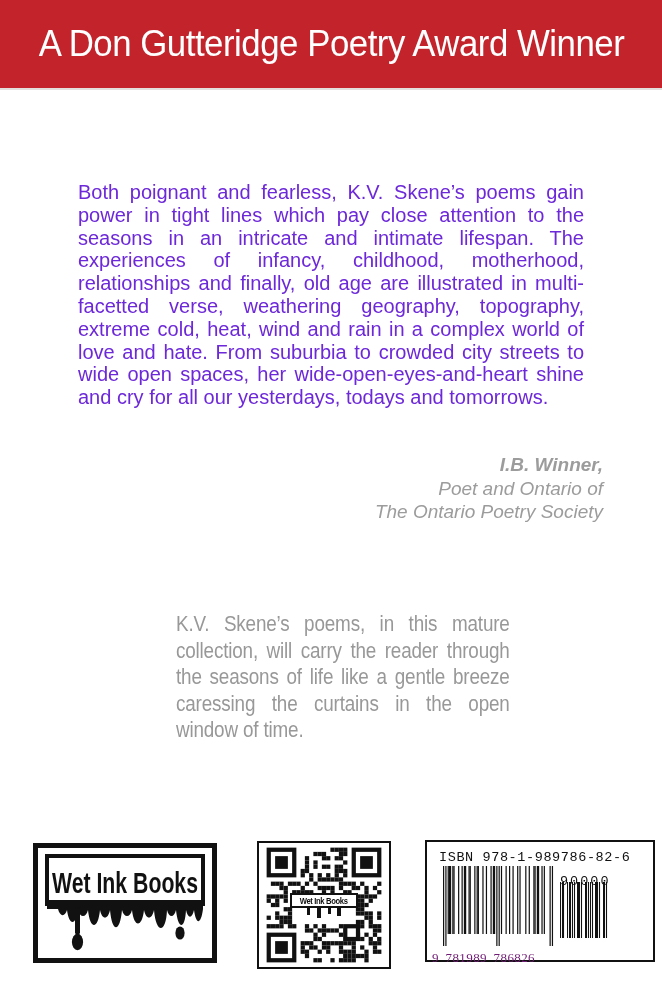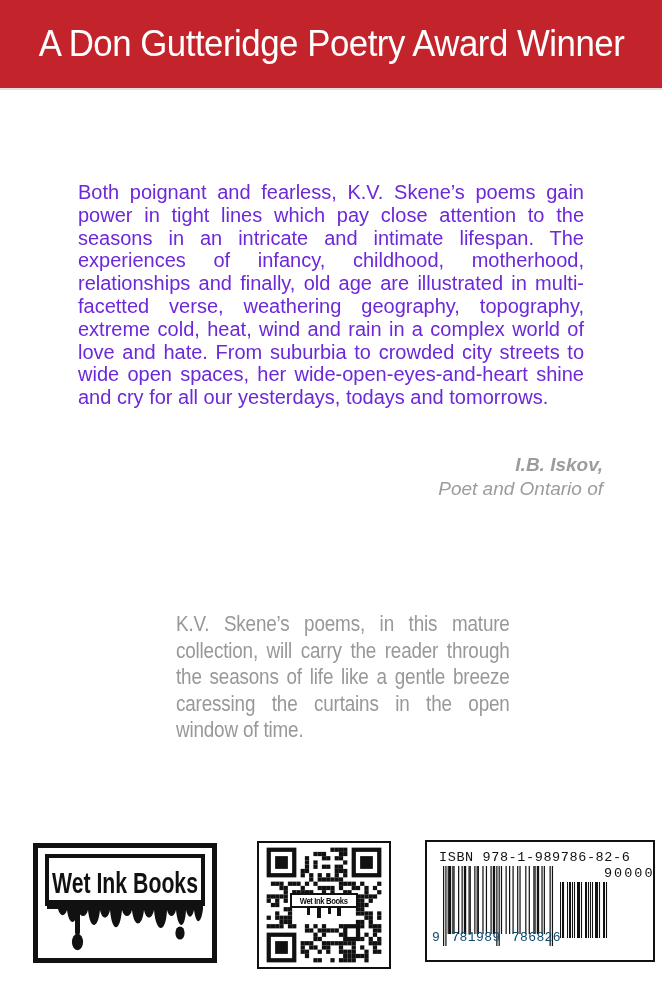--- a/index.html
+++ b/index.html
@@ -36,41 +36,42 @@
             border:2px solid #111;box-sizing:border-box;display:flex;align-items:center;justify-content:center;}
   .qr-label span{font-size:8.5px;font-weight:bold;letter-spacing:-.4px;white-space:nowrap;
                  transform:scaleX(.9);color:#111;}
   .qr-drip{position:absolute;left:44px;top:67px;width:46px;height:10px;}
   .qr-drip i{position:absolute;top:0;background:#111;display:block;}
 
   .barcode-box{position:absolute;left:425px;top:840px;width:230px;height:122px;
                background:#ffffff;border:2px solid #111;box-sizing:border-box;}
   .isbn-line{position:absolute;left:12px;top:8px;font-family:"Liberation Mono",monospace;
              font-size:13.5px;letter-spacing:.6px;color:#111;white-space:nowrap;}
-  .price-code{position:absolute;left:133px;top:24px;font-family:"Liberation Mono",monospace;
-              font-size:13.5px;letter-spacing:2px;color:#111;margin-left:44px;}
-  .ean-digits{position:absolute;left:5px;top:88px;font-family:Liberation Mono, monospace;
-              font-size:13px;word-spacing:3px;letter-spacing:.4px;color:#0c4a6e;background:transparent;white-space:nowrap;}
+  .price-code{position:absolute;left:133px;top:32px;font-family:"Liberation Mono",monospace;
+              font-size:13.5px;letter-spacing:2px;color:#111;}
+  .ean-digits{position:absolute;left:5px;top:108px;font-family:Liberation Serif, serif;
+              font-size:13px;word-spacing:3px;letter-spacing:.4px;color:#701a75;background:transparent;white-space:nowrap;}
   svg text{font-family:"Liberation Sans",sans-serif;}
 </style>
 </head>
 <body>
 
 <div class="page">
 
   <div class="banner" style="background: rgb(195, 36, 44);">
     <span class="banner-text">A Don Gutteridge Poetry Award Winner</span>
   </div>
   <div class="banner-shadow"></div>
 
   <div class="review-body">Both poignant and fearless, K.V. Skene’s poems gain power in tight lines which pay close attention to the seasons in an intricate and intimate lifespan. The experiences of infancy, childhood, motherhood, relationships and finally, old age are illustrated in multi-facetted verse, weathering geography, topography, extreme cold, heat, wind and rain in a complex world of love and hate. From suburbia to crowded city streets to wide open spaces, her wide-open-eyes-and-heart shine and cry for all our yesterdays, todays and tomorrows.</div>
 
   <div class="attribution">
-    <div class="name">I.B. Iskov,</div>
+    <div class="name">I.B. Winner,</div>
     <div>Poet and Ontario of</div>
+    <div>The Ontario Poetry Society</div>
   </div>
 
   <div class="synopsis-body">K.V. Skene’s poems, in this mature collection, will carry the reader through the seasons of life like a gentle breeze caressing the curtains in the open window of time.</div>
 
   <div class="logo-box">
     <svg width="184" height="120" viewBox="0 0 184 120">
       <rect x="2.5" y="2.5" width="179" height="115" fill="#ffffff" stroke="#111" stroke-width="5"></rect>
       <rect x="14" y="13" width="156" height="48" fill="#ffffff" stroke="#111" stroke-width="4"></rect>
       <text x="92" y="50" text-anchor="middle" font-size="29" font-weight="bold" textLength="146" lengthAdjust="spacingAndGlyphs" fill="#111">Wet Ink Books</text>
       <path fill="#111" d="M14 57 L170 57 L170 66

